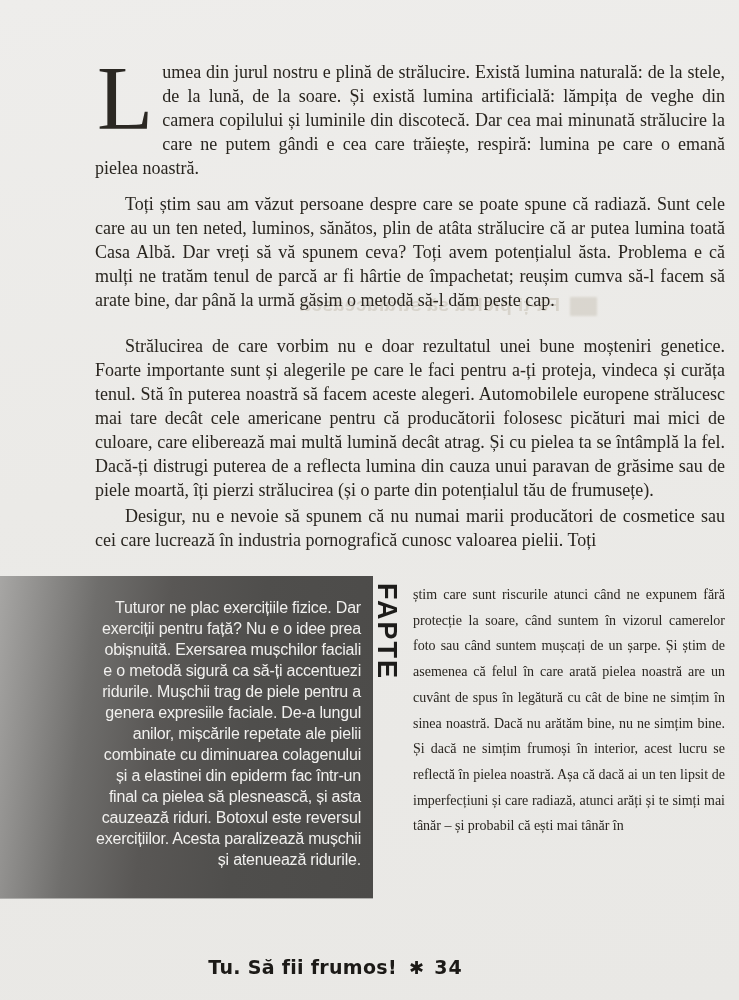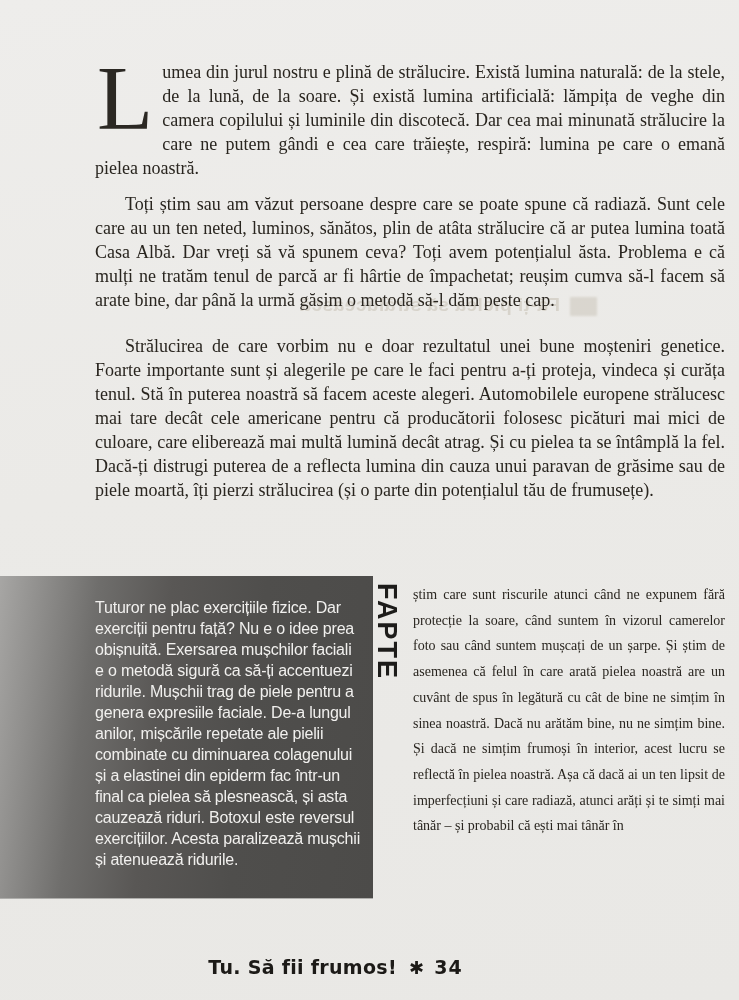--- a/index.html
+++ b/index.html
@@ -82,21 +82,21 @@
     box-shadow: 0 1px 0 rgba(0,0,0,0.25);
   }
   .fact-text {
     margin: 0;
     padding: 21px 12px 0 95px;
     color: #f1f0ee;
     font-family: "Liberation Sans", sans-serif;
     font-size: 16px;
     line-height: 21px;
     letter-spacing: -0.2px;
-    text-align: left;
+    text-align: right;
   }
 
   .fapte {
     position: absolute;
     left: 371px;
     top: 583px;
     z-index: 3;
     writing-mode: vertical-rl;
     font-family: "Liberation Sans", sans-serif;
     font-weight: 700;
@@ -144,20 +144,21 @@
 
 <div class="page">
 
   <div class="bleed">Fă-ți pielea să strălucească</div>
   <div class="bleed-mark"></div>
 
   <div class="body-text">
     <p class="para" id="para1"><span class="dropcap">L</span><span>umea din jurul nostru e plină de strălucire. Există lumina naturală: de la stele, de la lună, de la soare. Și există lumina artificială: lămpița de veghe din camera copilului și luminile din discotecă. Dar cea mai minunată strălucire la care ne putem gândi e cea care trăiește, respiră: lumina pe care o emană pielea noastră.</span></p>
     <p class="para indent" id="para2">Toți știm sau am văzut persoane despre care se poate spune că radiază. Sunt cele care au un ten neted, luminos, sănătos, plin de atâta strălucire că ar putea lumina toată Casa Albă. Dar vreți să vă spunem ceva? Toți avem potențialul ăsta. Problema e că mulți ne tratăm tenul de parcă ar fi hârtie de împachetat; reușim cumva să-l facem să arate bine, dar până la urmă găsim o metodă să-l dăm peste cap.</p>
     <p class="para indent" id="para3">Strălucirea de care vorbim nu e doar rezultatul unei bune moșteniri genetice. Foarte importante sunt și alegerile pe care le faci pentru a-ți proteja, vindeca și curăța tenul. Stă în puterea noastră să facem aceste alegeri. Automobilele europene strălucesc mai tare decât cele americane pentru că producătorii folosesc picături mai mici de culoare, care eliberează mai multă lumină decât atrag. Și cu pielea ta se întâmplă la fel. Dacă-ți distrugi puterea de a reflecta lumina din cauza unui paravan de grăsime sau de piele moartă, îți pierzi strălucirea (și o parte din potențialul tău de frumusețe).</p>
+    <p class="para indent" id="para4-intro">Desigur, nu e nevoie să spunem că nu numai marii producători de cosmetice sau cei care lucrează în industria pornografică cunosc valoarea pielii. Toți</p>
   </div>
 
   <div class="fact-box">
     <p class="fact-text">Tuturor ne plac exercițiile fizice. Dar exerciții pentru față? Nu e o idee prea obișnuită. Exersarea mușchilor faciali e o metodă sigură ca să-ți accentuezi ridurile. Mușchii trag de piele pentru a genera expresiile faciale. De-a lungul anilor, mișcările repetate ale pielii combinate cu diminuarea colagenului și a elastinei din epiderm fac într-un final ca pielea să plesnească, și asta cauzează riduri. Botoxul este reversul exercițiilor. Acesta paralizează mușchii și atenuează ridurile.</p>
   </div>
 
   <div class="fapte">FAPTE</div>
 
   <div class="col-text">știm care sunt riscurile atunci când ne expunem fără protecție la soare, când suntem în vizorul camerelor foto sau când suntem mușcați de un șarpe. Și știm de asemenea că felul în care arată pielea noastră are un cuvânt de spus în legătură cu cât de bine ne simțim în sinea noastră. Dacă nu arătăm bine, nu ne simțim bine. Și dacă ne simțim frumoși în interior, acest lucru se reflectă în pielea noastră. Așa că dacă ai un ten lipsit de imperfecțiuni și care radiază, atunci arăți și te simți mai tânăr – și probabil că ești mai tânăr în</div>
 

